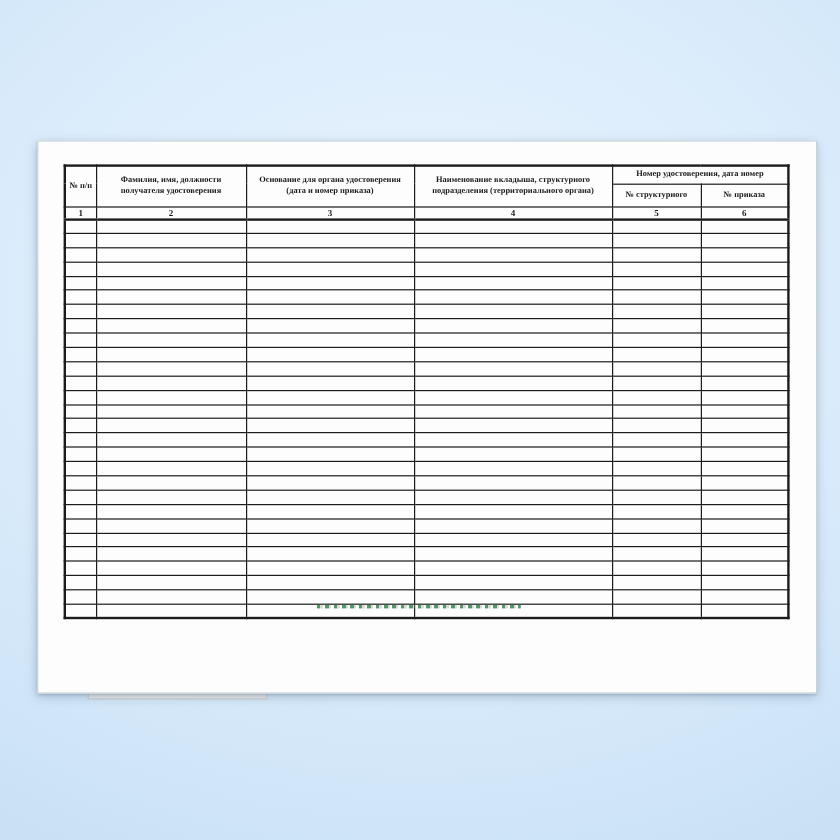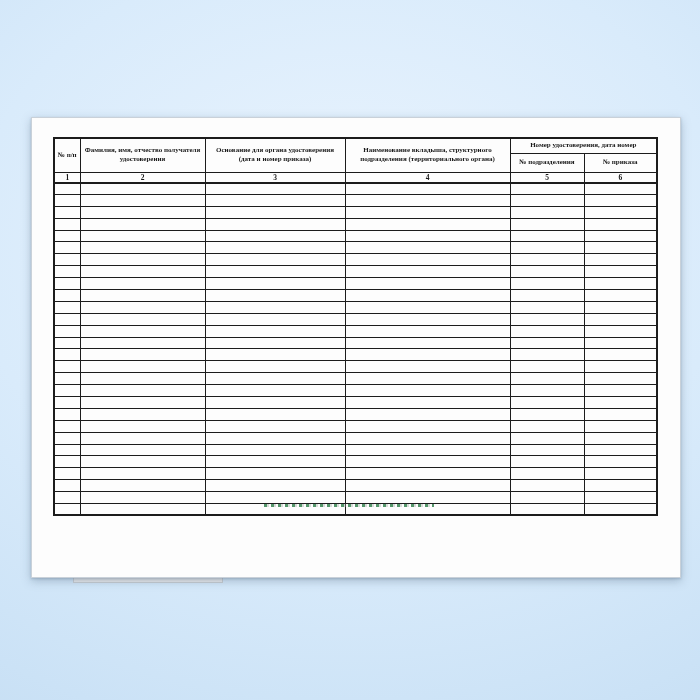--- a/index.html
+++ b/index.html
@@ -94,27 +94,27 @@
         <col style="width:26px">
         <col style="width:125px">
         <col style="width:140px">
         <col style="width:165px">
         <col style="width:74px">
         <col style="width:73px">
       </colgroup>
       <thead>
         <tr class="group-row">
           <th rowspan="2">№ п/п</th>
-          <th rowspan="2">Фамилия, имя, отчество получателя удостоверения</th>
+          <th rowspan="2">Фамилия, имя, должности получателя удостоверения</th>
           <th rowspan="2">Основание для органа удостоверения (дата и номер приказа)</th>
           <th rowspan="2">Наименование вкладыша, структурного подразделения (территориального органа)</th>
           <th colspan="2">Номер удостоверения, дата номер</th>
         </tr>
         <tr class="sub-row">
-          <th>№ подразделения</th>
+          <th>№ структурного</th>
           <th>№ приказа</th>
         </tr>
         <tr class="num-row">
           <td>1</td>
           <td>2</td>
           <td>3</td>
           <td>4</td>
           <td>5</td>
           <td>6</td>
         </tr>

